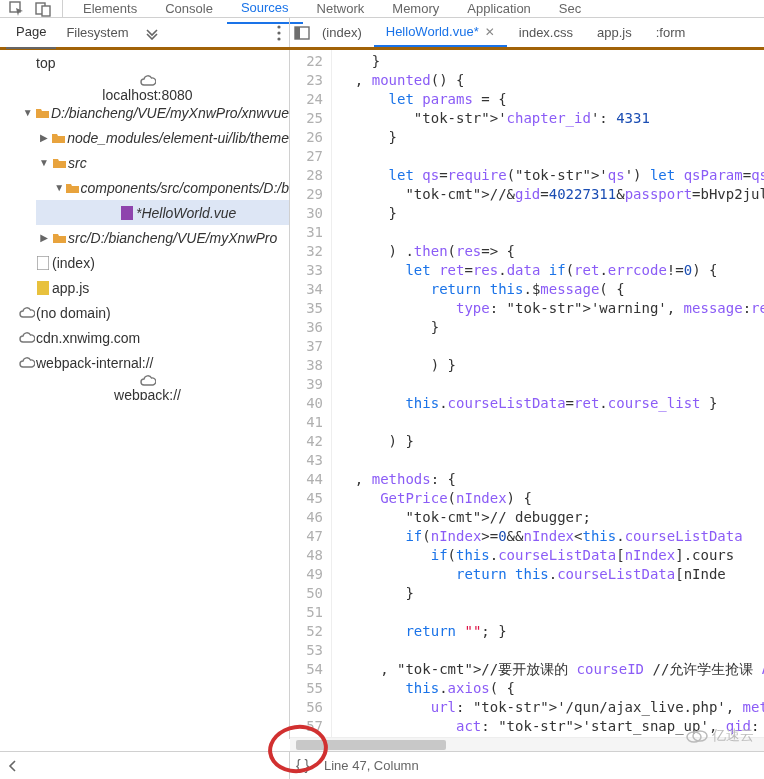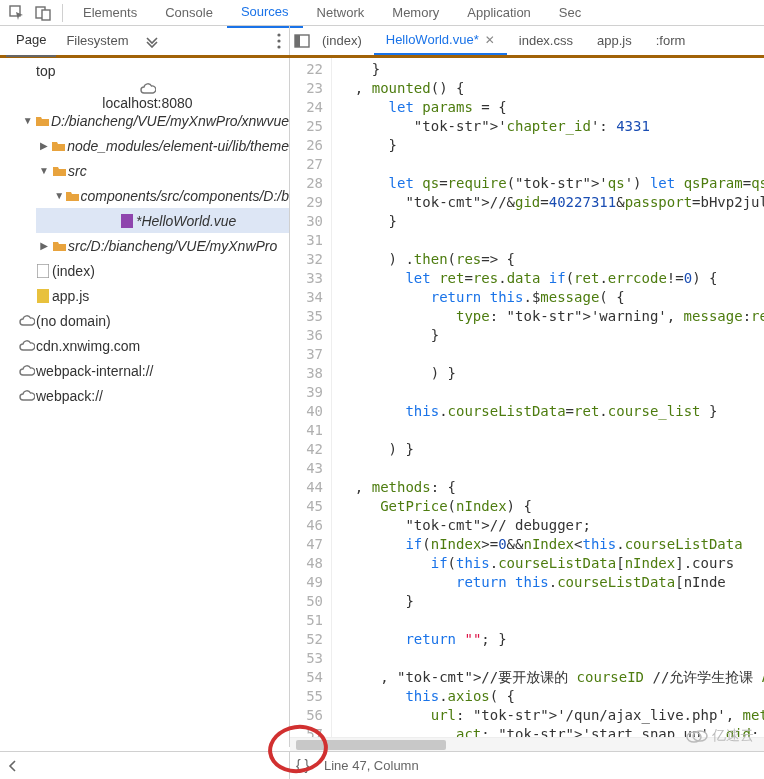--- a/index.html
+++ b/index.html
@@ -10,21 +10,21 @@
     background: #fff;
     width: 764px;
     height: 779px;
     overflow: hidden;
     position: relative;
   }
   
   .toolbar {
     display: flex;
     align-items: center;
-    height: 26px;
+    height: 18px;
     border-bottom: 1px solid #d0d0d0;
     padding: 0 4px;
   }
   .toolbar .icon-btn {
     width: 26px; height: 26px;
     display: flex; align-items: center; justify-content: center;
     color: #6e6e6e;
   }
   .toolbar .sep { width: 1px; height: 18px; background: #d0d0d0; margin: 0 6px; }
   .panel-tabs { display: flex; align-items: center; height: 30px; }
@@ -92,21 +92,21 @@
     width: 42px; background: #fff; color: #b0b0b0;
     text-align: right; padding: 2px 8px 0 0;
     border-right: 1px solid #eee;
     line-height: 19px;
   }
   .codearea {
     flex:1; padding: 2px 0 0 6px; line-height: 19px;
     white-space: pre; color: #333; overflow: hidden;
   }
   .tok-kw   { color: #1a73e8; }      
-  .tok-prop { color: #4d7c0f; }      
+  .tok-prop { color: #8b5cf6; }      
   .tok-str  { color: #d14; }         
   .tok-num  { color: #1a4db3; }
   
   .statusbar {
     position: absolute; bottom: 0; left: 0; right: 0;
     height: 28px; border-top: 1px solid #d0d0d0;
     display:flex; align-items:center;
     font-size: 13px; color:#666;
   }
   .statusbar .sleft { width: 290px; border-right:1px solid #d0d0d0; height:100%; display:flex; align-items:center; padding-left:6px;}
@@ -311,21 +311,21 @@
         </div>
         <div class="tree-row" style="padding-left: 6px;">
           <span class="arrow"></span>
           <span class="ficon">
             <svg width="16" height="12" viewBox="0 0 16 12">
               <path d="M4 10a3 3 0 010-6 4 4 0 017.5-1A3 3 0 1113 10H4z" fill="none" stroke="#777" stroke-width="1.4"></path>
             </svg>
           </span>
           <span class="">webpack-internal://</span>
         </div>
-        <div class="tree-row" style="padding-left: 6px;">
+        <div class="tree-row" style="padding-left: 6px; flex-direction: column;">
           <span class="arrow"></span>
           <span class="ficon">
             <svg width="16" height="12" viewBox="0 0 16 12">
               <path d="M4 10a3 3 0 010-6 4 4 0 017.5-1A3 3 0 1113 10H4z" fill="none" stroke="#777" stroke-width="1.4"></path>
             </svg>
           </span>
           <span class="">webpack://</span>
         </div>
       </div>
   </div>

